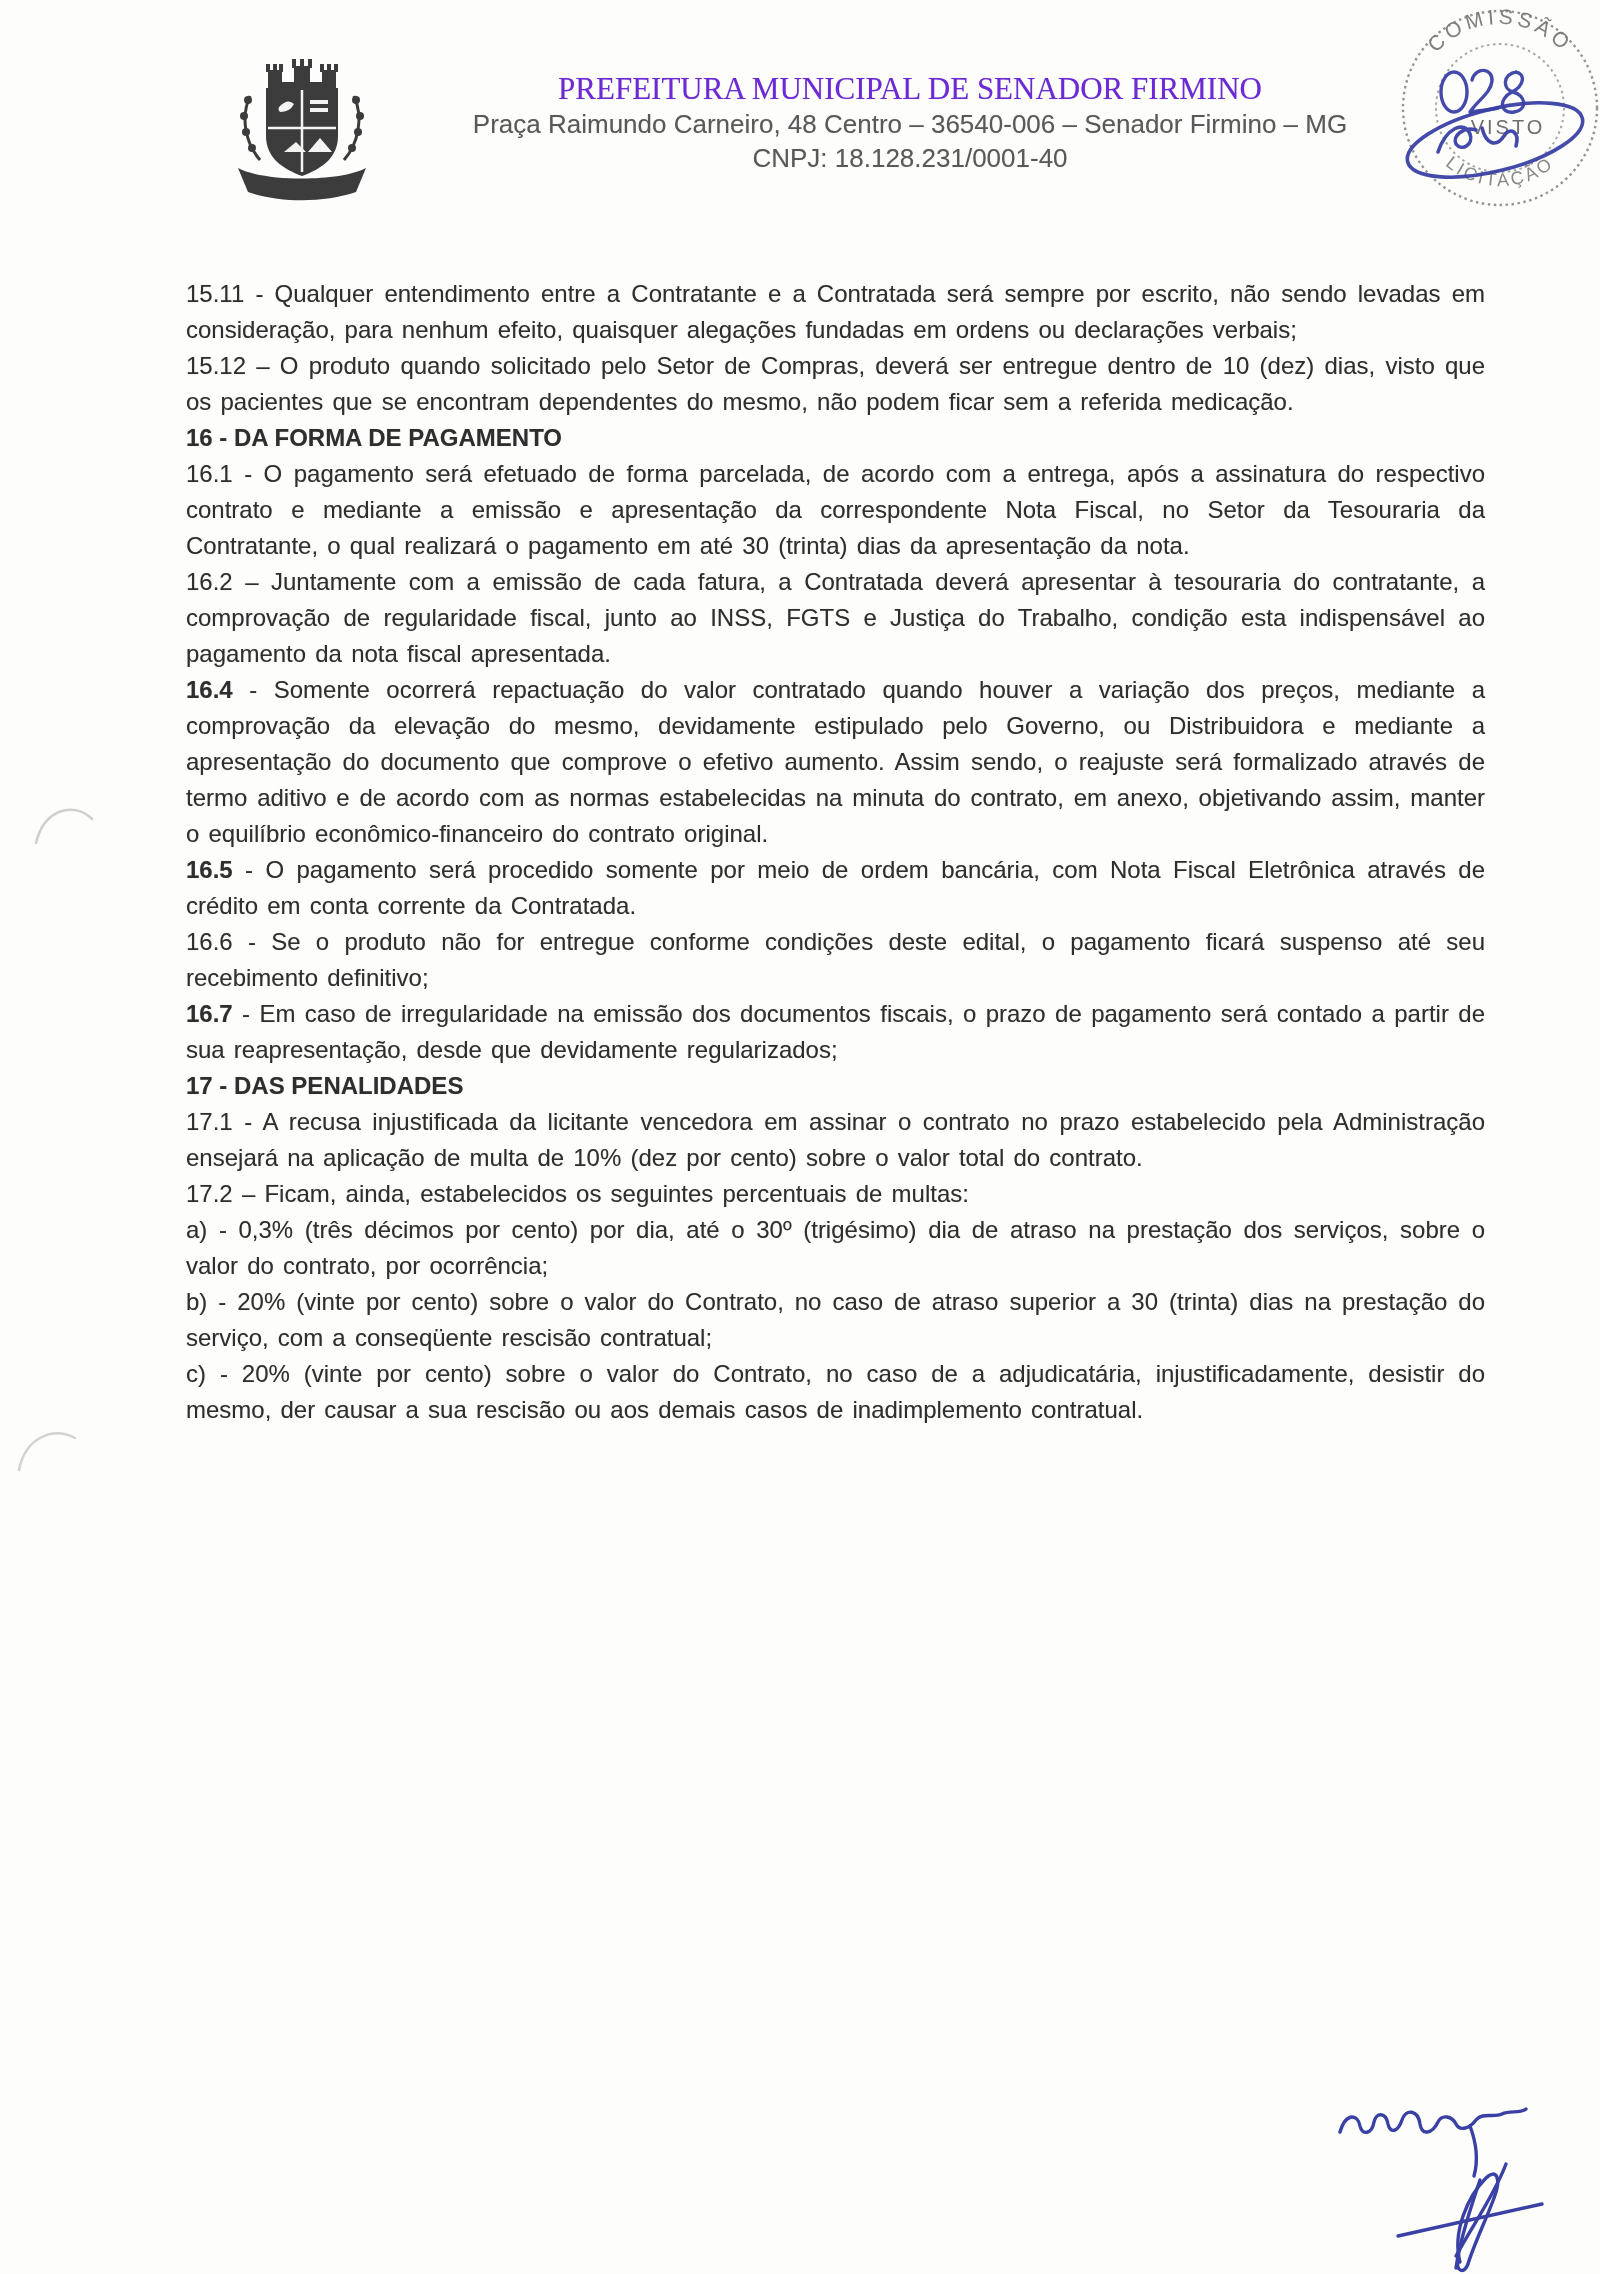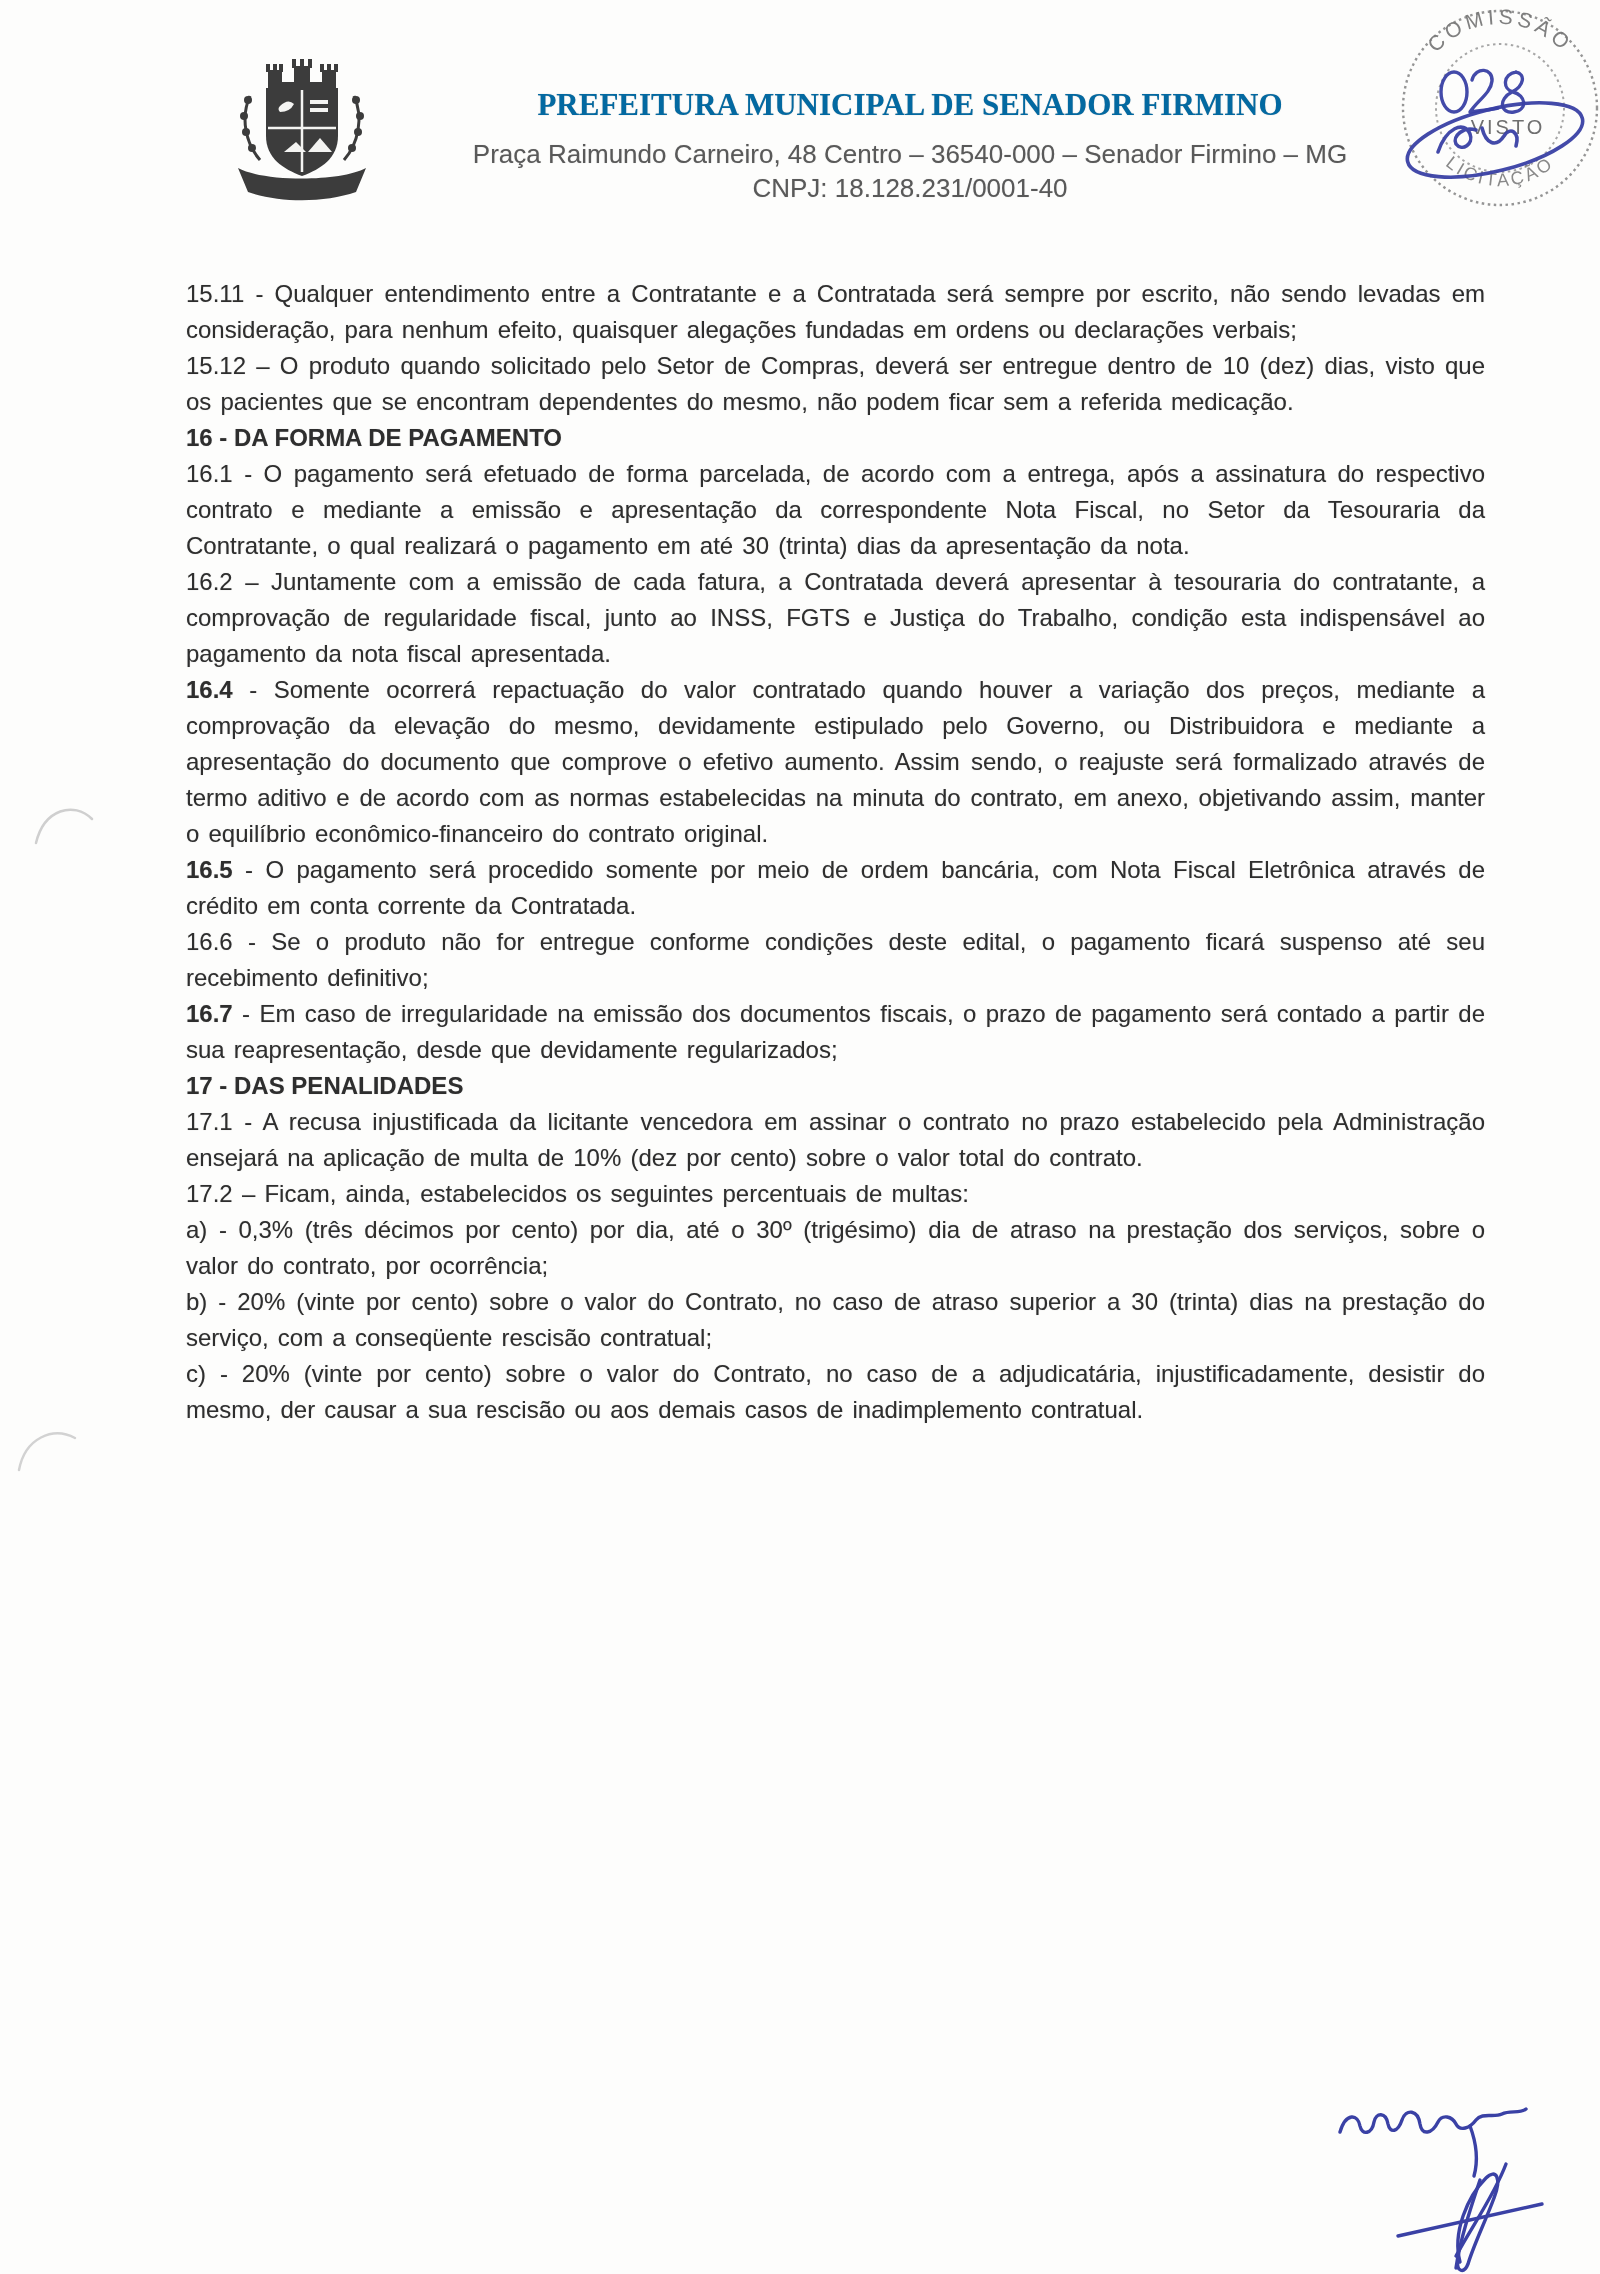--- a/index.html
+++ b/index.html
@@ -10,25 +10,25 @@
     overflow:hidden;
     font-family:"Liberation Sans",sans-serif;
     box-shadow:0 0 8px rgba(0,0,0,.25);
   }
   
   .hdr-text{
     position:absolute;left:410px;top:72px;width:1000px;
     text-align:center;
   }
   .org-name{
-    margin:16px;
+    margin:0;
     font-family:"Liberation Serif",serif;
-    font-weight:bold;
+    font-weight:normal;
     font-size:31px;line-height:34px;
-    color:#0369a1;
+    color:#6d28d9;
     text-shadow:0 0 1px rgba(70,70,70,.35);
   }
   .org-sub{
     margin:2px 0 0 0;
     font-size:26px;line-height:32px;
     color:#595959;
     text-shadow:0 0 1px rgba(90,90,90,.3);
   }
   .logo{position:absolute;left:224px;top:56px;}
   .stamp{position:absolute;left:1390px;top:0px;}
@@ -124,21 +124,21 @@
         <circle cx="28" cy="92" r="4"></circle>
       <circle cx="132" cy="44" r="4"></circle>
         <circle cx="136" cy="60" r="4"></circle>
         <circle cx="134" cy="76" r="4"></circle>
         <circle cx="128" cy="92" r="4"></circle>
     </g>
   </svg>
 
   <div class="hdr-text">
     <h1 class="org-name">PREFEITURA MUNICIPAL DE SENADOR FIRMINO</h1>
-    <p class="org-sub">Praça Raimundo Carneiro, 48 Centro – 36540-000 – Senador Firmino – MG</p>
+    <p class="org-sub">Praça Raimundo Carneiro, 48 Centro – 36540-006 – Senador Firmino – MG</p>
     <p class="org-sub">CNPJ: 18.128.231/0001-40</p>
   </div>
 
   <svg class="stamp" width="220" height="225" viewBox="0 0 220 225">
     <defs>
       <path id="topArc" d="M 26 108 A 84 84 0 0 1 194 108"></path>
       <path id="bottomArc" d="M 30 122 A 82 82 0 0 0 190 122"></path>
     </defs>
     <circle cx="110" cy="108" r="97" fill="none" stroke="#8a8a8a" stroke-width="2.4" stroke-dasharray="2.5 3.5" opacity="0.9"></circle>
     <circle cx="110" cy="108" r="64" fill="none" stroke="#979797" stroke-width="2" stroke-dasharray="2.5 3.5" opacity="0.85"></circle>

